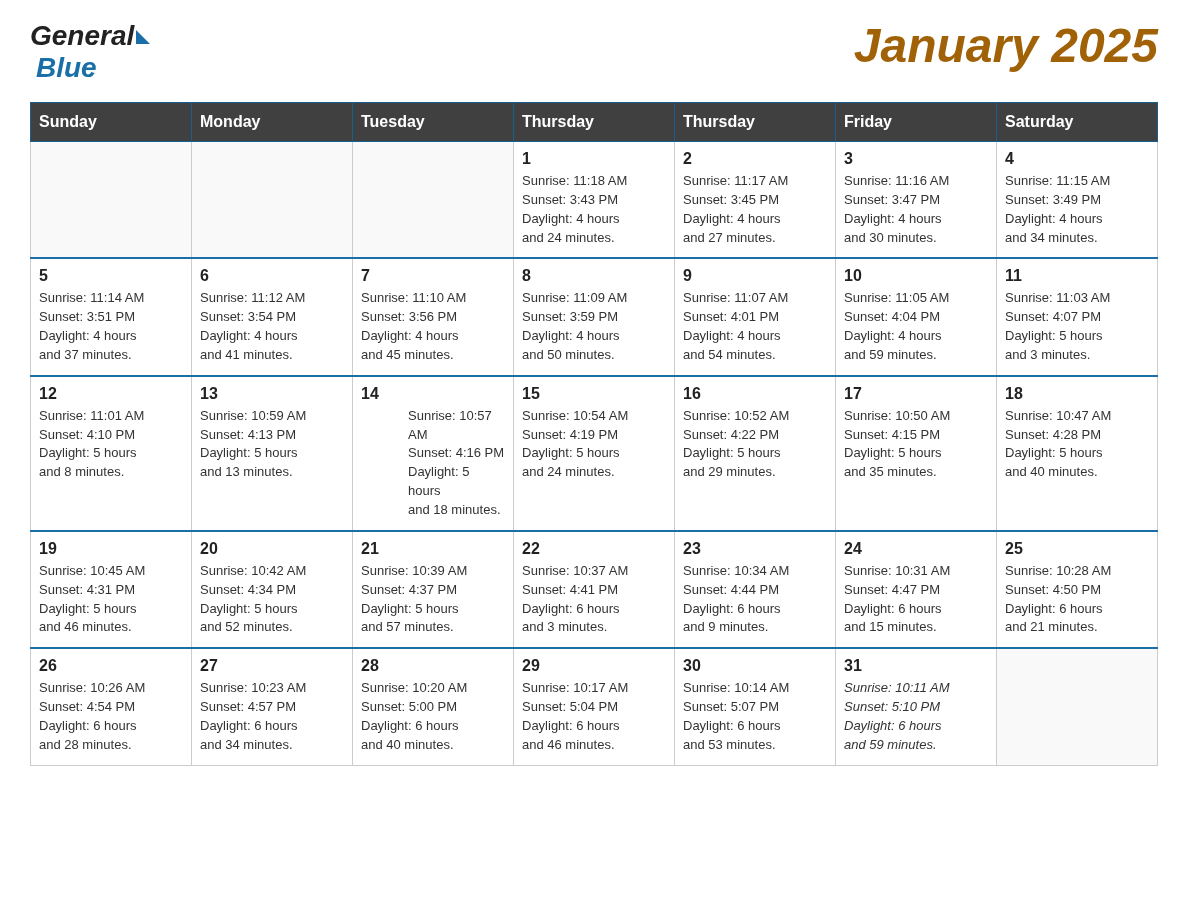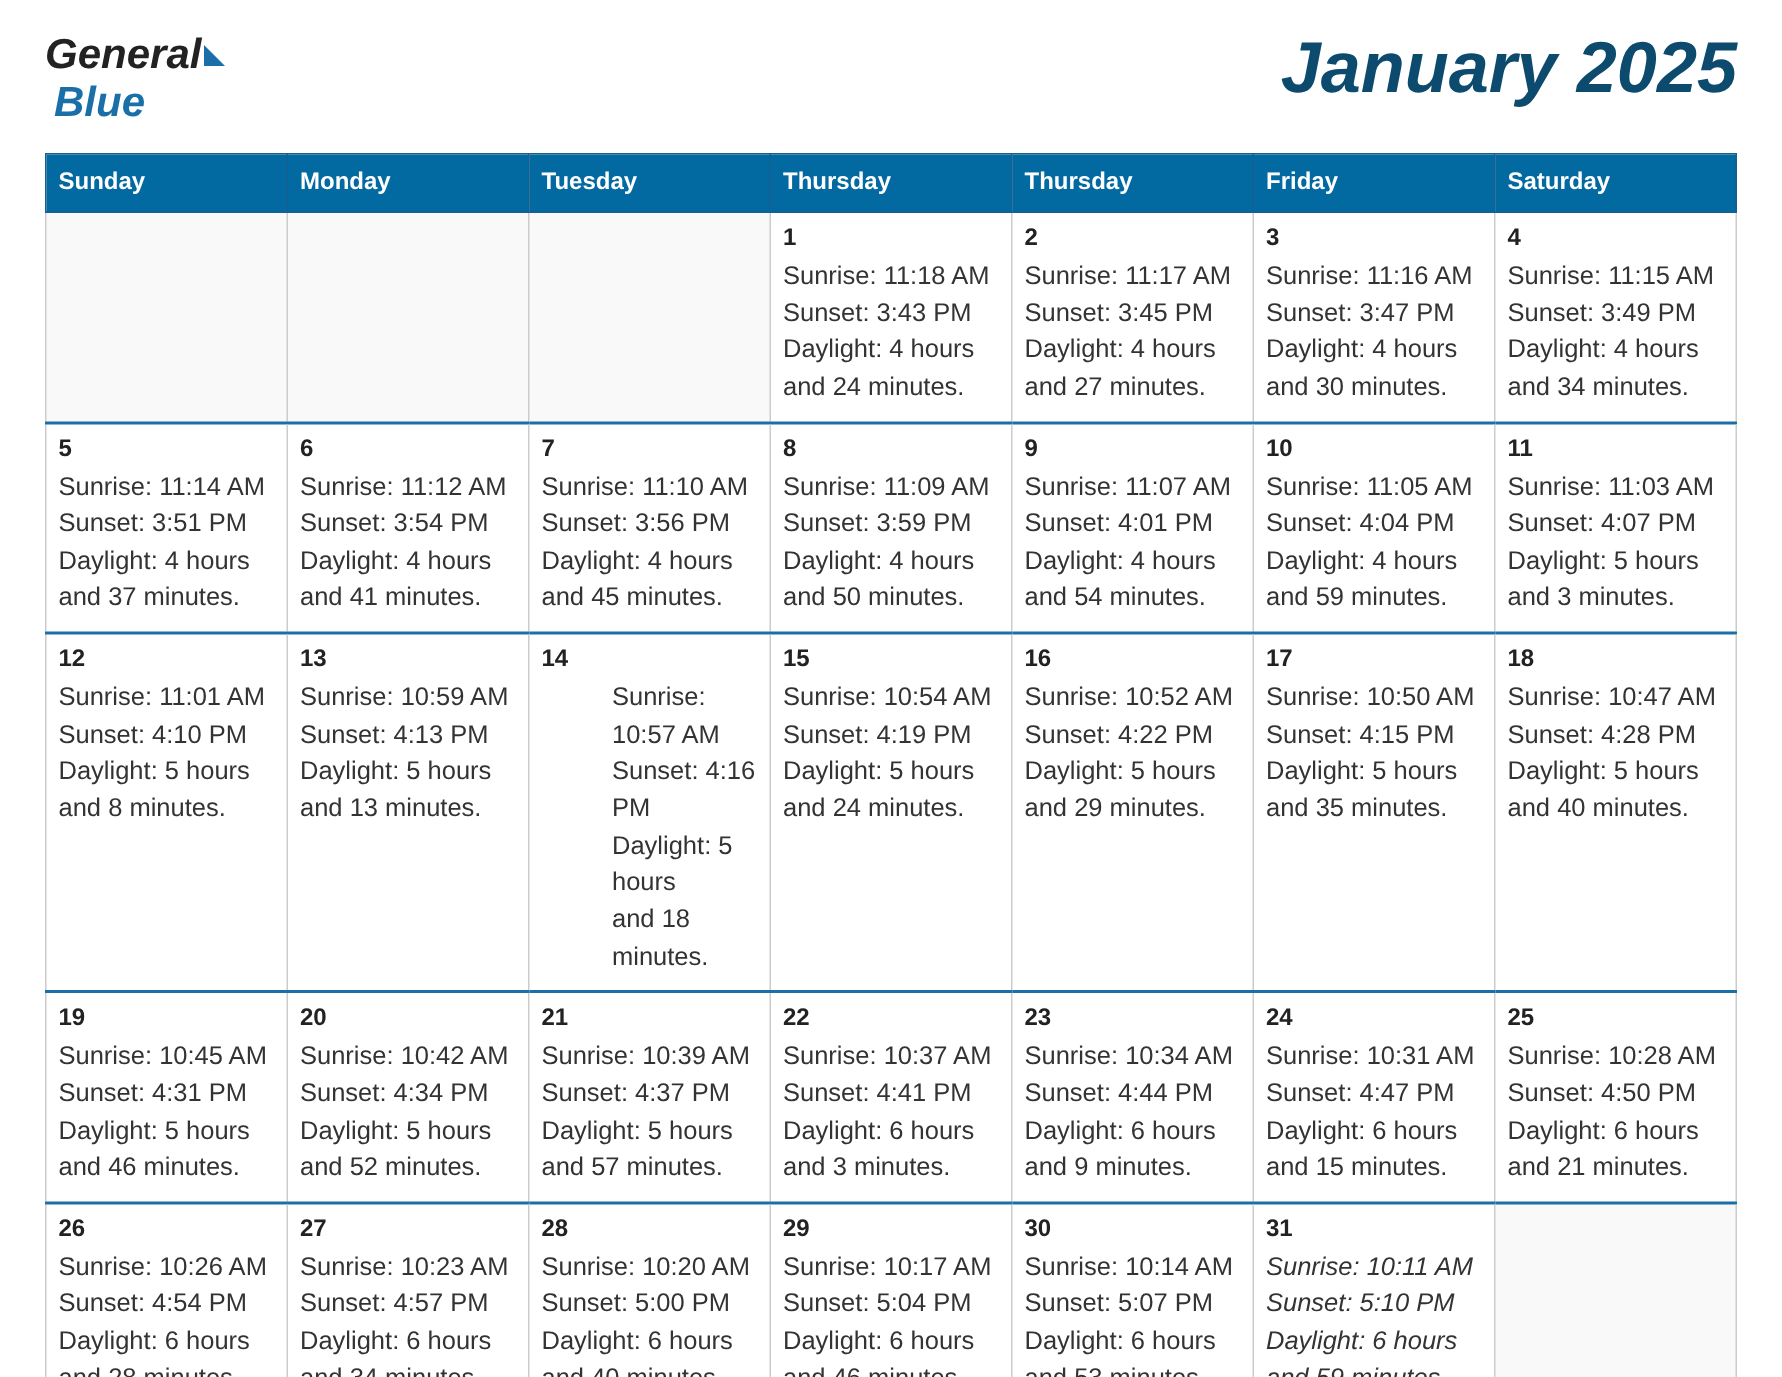--- a/index.html
+++ b/index.html
@@ -51,35 +51,35 @@
     }
     .logo-row2 {
       margin-left: 4px;
     }
     .title-block {
       text-align: right;
     }
     .title-main {
       font-size: 48px;
       font-weight: bold;
-      color: #0c4a6e;
+      color: #a16207;
       line-height: 1.1;
     }
     .title-sub {
       font-size: 20px;
       color: #444;
       margin-top: 4px;
     }
     .calendar {
       width: 100%;
       border-collapse: collapse;
       border: 1px solid #bbb;
     }
     .calendar thead tr th {
-      background: #0369a1;
+      background: #404040;
       color: #fff;
       font-size: 16px;
       font-weight: bold;
       padding: 10px 8px;
       text-align: left;
       border: 1px solid #156090;
     }
     .calendar tbody tr td {
       border: 1px solid #ccc;
       vertical-align: top;
@@ -91,21 +91,21 @@
     .calendar tbody tr td.empty {
       background: #f9f9f9;
     }
     .day-number {
       font-size: 16px;
       font-weight: bold;
       color: #222;
       margin-bottom: 4px;
     }
     .day-info {
-      font-size: 17px;
+      font-size: 13px;
       color: #333;
       line-height: 1.45;
     }
     .row-divider td {
       border-top: 2px solid #1a6fa8 !important;
     }
   </style>
 </head>
 <body>
 

